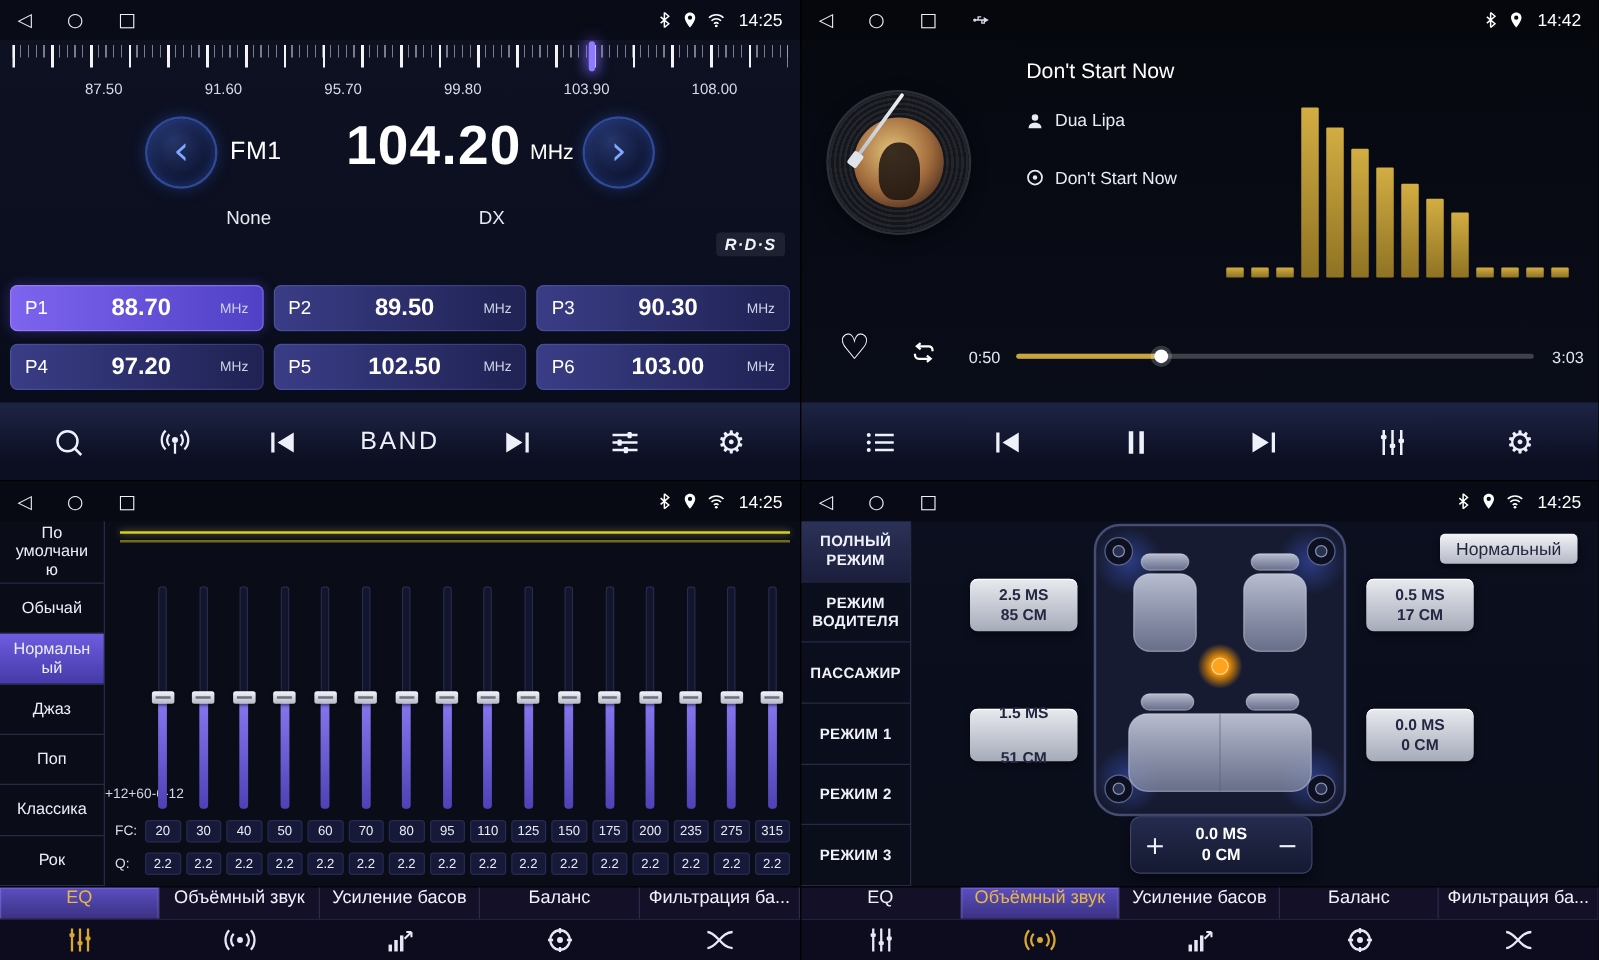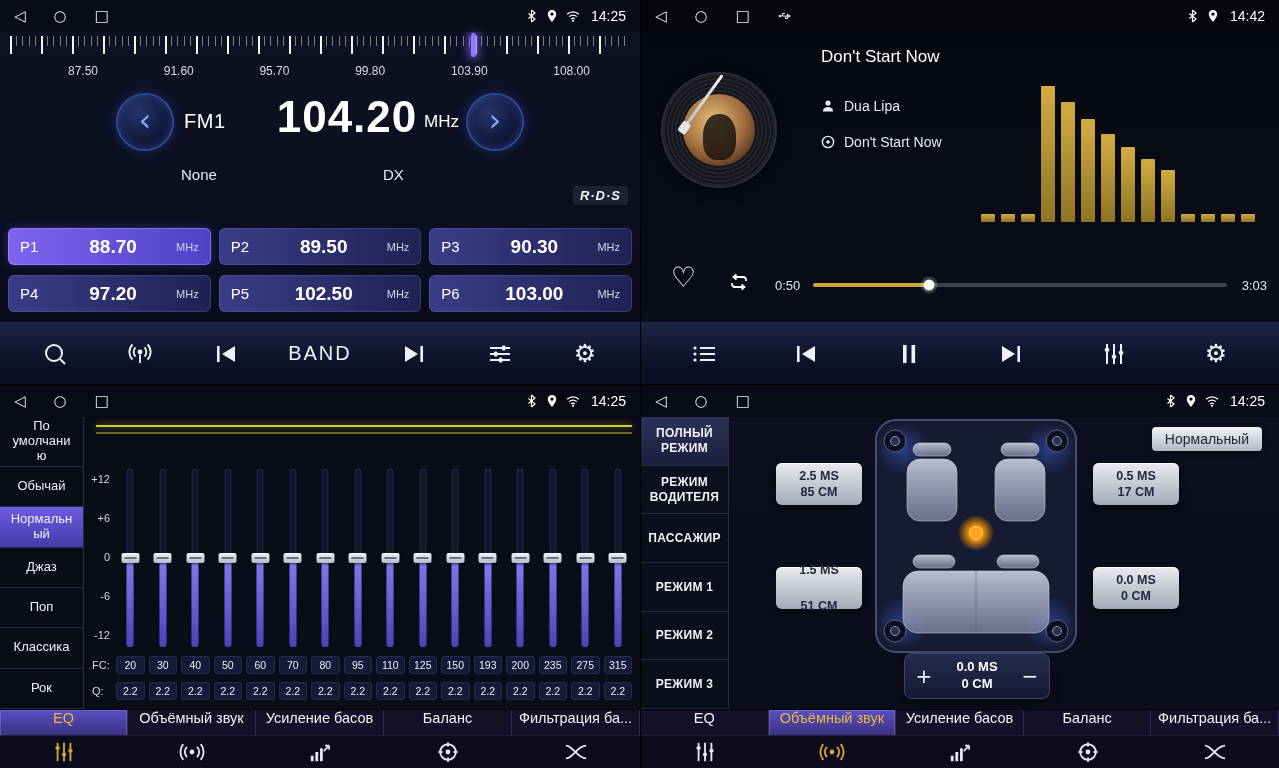--- a/index.html
+++ b/index.html
@@ -62,41 +62,41 @@
     background:repeating-radial-gradient(circle at 50% 50%, #15161c 0 2px, #23252d 2px 4px);
     box-shadow:0 0 0 2px #2c2f3a, 0 4px 14px rgba(0,0,0,.6); }
   .album-center { position:absolute; inset:20px; border-radius:50%; overflow:hidden;
     background:radial-gradient(circle at 42% 38%, #e4c279, #a06a3c 52%, #472a1c 85%); }
   .album-sil { position:absolute; left:28%; top:28%; width:46%; height:64%; background:#1c1410; border-radius:46% 46% 38% 38%; opacity:.85; }
   .tonearm { position:absolute; left:58px; top:1px; width:3px; height:64px; border-radius:2px;
     background:linear-gradient(180deg,#f0f2f6,#b9bec9); transform:rotate(36deg); transform-origin:top center; }
   .tonearm::after { content:""; position:absolute; left:-3px; bottom:-7px; width:9px; height:12px; background:#dfe3ea; border-radius:2px; }
   .p-title { position:absolute; left:180px; top:47px; font-size:17px; }
   .p-row { position:absolute; left:180px; display:flex; align-items:center; gap:9px; font-size:14px; color:#e8ebf4; }
-  .p-artist-row { top:98px; } .p-album-row { top:134px; }
+  .p-artist-row { top:88px;align-items:flex-end; } .p-album-row { top:134px; }
   .viz { position:absolute; right:22px; top:86px; width:276px; height:136px; display:flex; align-items:flex-end; gap:6px; }
   .vbar { width:14px; border-radius:1px; background:linear-gradient(180deg,#d3ad43,#8f7323); }
   .fav-btn { position:absolute; left:30px; top:264px; font-family:"DejaVu Sans",sans-serif; font-size:28px; line-height:1; color:#fff; }
   .repeat-btn { position:absolute; left:86px; top:270px; color:#fff; }
   .t-elapsed { position:absolute; left:134px; top:278px; font-size:13px; color:#e2e6f0; }
   .t-duration { position:absolute; right:12px; top:278px; font-size:13px; color:#e2e6f0; }
   .progress { position:absolute; left:172px; top:283px; width:414px; height:4px; border-radius:2px; background:rgba(255,255,255,.22); }
   .progress-fill { position:absolute; left:0; top:0; height:100%; border-radius:2px; background:#c9a53c; }
   .progress-thumb { position:absolute; top:50%; width:11px; height:11px; border-radius:50%; background:#fff;
     transform:translate(-50%,-50%); box-shadow:0 0 0 3px rgba(255,255,255,.18); }
 
   
   .eq-sidebar { position:absolute; left:0; top:32px; width:84px; height:292px; display:flex; flex-direction:column; border-right:1px solid #272c46; }
   .eq-preset { flex:1; display:flex; align-items:center; justify-content:center; text-align:center; padding:2px 9px;
     font-size:13px; line-height:1.15; color:#eceff8; border-bottom:1px solid #262b44; word-break:break-word; }
   .eq-preset.active { background:linear-gradient(180deg,#6f5ce0,#443aa8); }
   .eq-plot { position:absolute; left:84px; right:0; top:32px; height:292px; }
   .eq-curve1 { position:absolute; left:12px; right:8px; top:8px; height:2px; background:#d6cc2e; box-shadow:0 0 6px rgba(220,210,50,.6); }
   .eq-curve2 { position:absolute; left:12px; right:8px; top:15px; height:2px; background:#8a8420; opacity:.8; }
-  .eq-scale { position:absolute; left:0; top:56px; width:26px; height:168px; display:flex; flex-direction:column;
+  .eq-scale { position:absolute; left:0; top:56px; width:26px; height:168px; display:flex; flex-direction:row;
     justify-content:space-between; align-items:flex-end; font-size:11px; color:#d2d6e6; }
   .eq-sliders { position:absolute; left:34px; right:10px; top:52px; height:178px; display:flex; justify-content:space-between; }
   .eq-band { position:relative; width:24px; }
   .eq-track { position:absolute; left:50%; transform:translateX(-50%); top:0; bottom:0; width:7px; border-radius:3px;
     background:#12152c; box-shadow:inset 0 0 0 1px rgba(90,100,160,.3); }
   .eq-fill { position:absolute; left:0; bottom:0; width:100%; border-radius:3px; background:linear-gradient(180deg,#8a79f2,#4d41b5); }
   .eq-thumb { position:absolute; left:50%; width:18px; height:10px; transform:translate(-50%,50%); border-radius:2px;
     background:linear-gradient(180deg,#f4f5f8,#b5bac8); box-shadow:0 1px 3px rgba(0,0,0,.65); }
   .eq-thumb::after { content:""; position:absolute; left:3px; right:3px; top:4px; height:2px; background:#6b7080; }
   .eq-valrow { position:absolute; left:84px; right:6px; height:20px; display:flex; align-items:center; }
@@ -587,21 +587,21 @@
         <span class="eq-chip">30</span>
         <span class="eq-chip">40</span>
         <span class="eq-chip">50</span>
         <span class="eq-chip">60</span>
         <span class="eq-chip">70</span>
         <span class="eq-chip">80</span>
         <span class="eq-chip">95</span>
         <span class="eq-chip">110</span>
         <span class="eq-chip">125</span>
         <span class="eq-chip">150</span>
-        <span class="eq-chip">193</span>
+        <span class="eq-chip">175</span>
         <span class="eq-chip">200</span>
         <span class="eq-chip">235</span>
         <span class="eq-chip">275</span>
         <span class="eq-chip">315</span>
     </div>
     <div class="eq-valrow eq-qrow">
       <span class="eq-rowlab">Q:</span>
       <span class="eq-chip">2.2</span>
         <span class="eq-chip">2.2</span>
         <span class="eq-chip">2.2</span>

